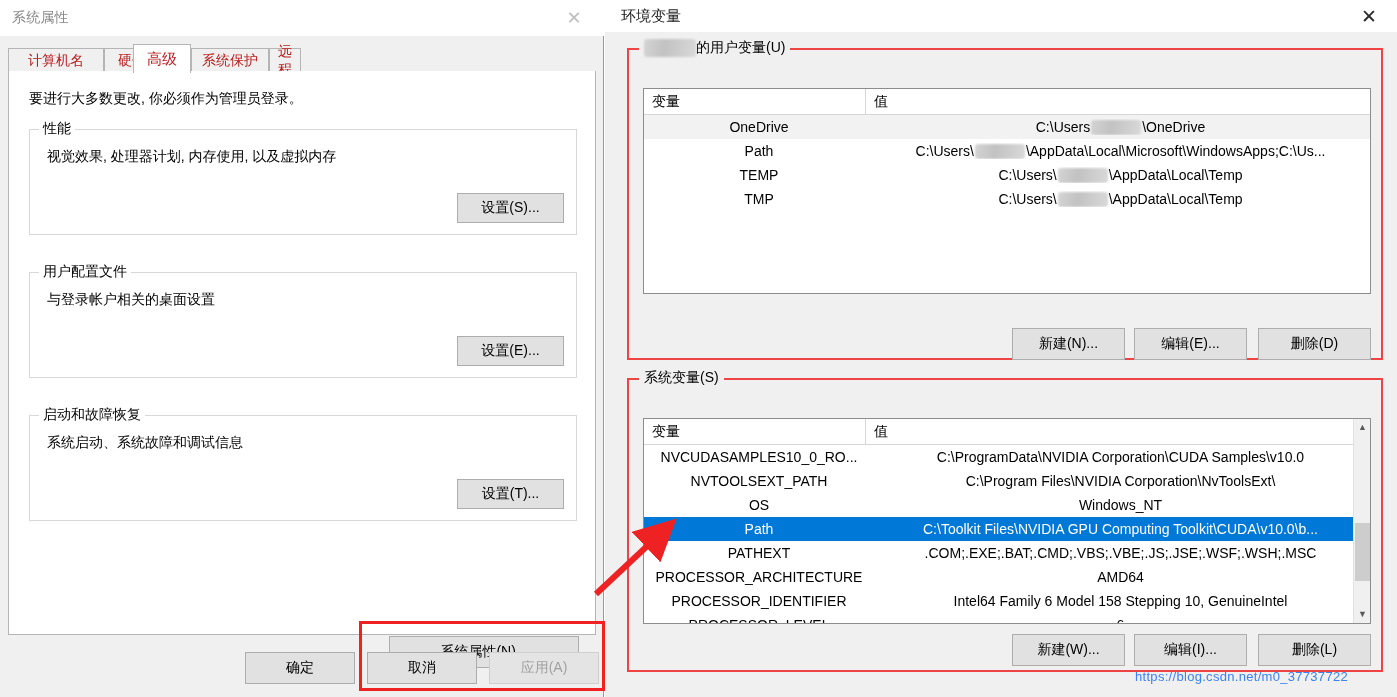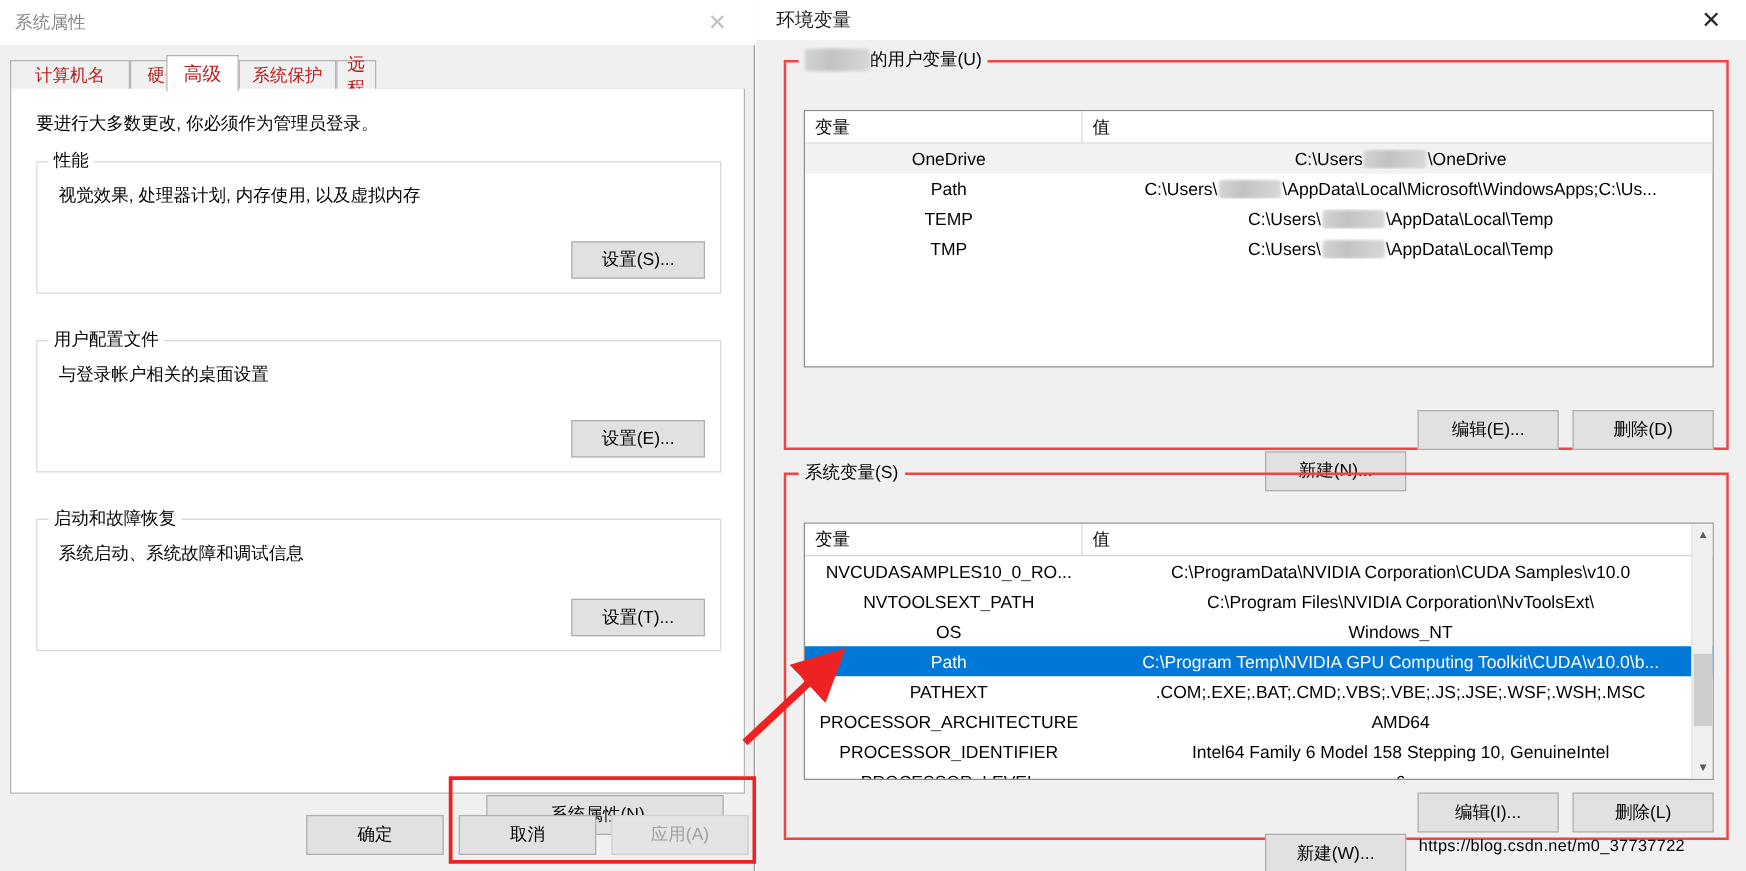--- a/index.html
+++ b/index.html
@@ -244,27 +244,27 @@
   .vscroll .thumb {
     position: absolute; left: 1px; width: 15px;
     background: #cdcdcd;
   }
 
   
   .envbtnrow { position: absolute; }
   #urow { left: 0; top: 278px; width: 756px; height: 34px; }
   #srow { left: 0; top: 254px; width: 756px; height: 34px; }
   .envbtnrow .winbtn { position: absolute; top: 0; height: 32px; width: 113px; }
-  .envbtnrow .b1 { right: 260px; margin-top: 33px; }
+  .envbtnrow .b1 { right: 260px; }
   .envbtnrow .b2 { right: 138px; }
   .envbtnrow .b3 { right: 14px; }
 
   #watermark {
     position: absolute; left: 1135px; top: 669px;
-    font-size: 13px; color: #000000;
+    font-size: 13px; color: #3b82f6;
     letter-spacing: .3px;
     white-space: nowrap;
     z-index: 30;
     user-select: none;
   }
 </style>
 </head>
 <body>
 
 <div id="root">
@@ -375,21 +375,21 @@
           <div class="lv-row">
             <div class="k">NVTOOLSEXT_PATH</div>
             <div class="v">C:\Program Files\NVIDIA Corporation\NvToolsExt\</div>
           </div>
           <div class="lv-row">
             <div class="k">OS</div>
             <div class="v">Windows_NT</div>
           </div>
           <div class="lv-row sel">
             <div class="k">Path</div>
-            <div class="v">C:\Program Temp\NVIDIA GPU Computing Toolkit\CUDA\v10.0\b...</div>
+            <div class="v">C:\Toolkit Files\NVIDIA GPU Computing Toolkit\CUDA\v10.0\b...</div>
           </div>
           <div class="lv-row">
             <div class="k">PATHEXT</div>
             <div class="v">.COM;.EXE;.BAT;.CMD;.VBS;.VBE;.JS;.JSE;.WSF;.WSH;.MSC</div>
           </div>
           <div class="lv-row">
             <div class="k">PROCESSOR_ARCHITECTURE</div>
             <div class="v">AMD64</div>
           </div>
           <div class="lv-row">

